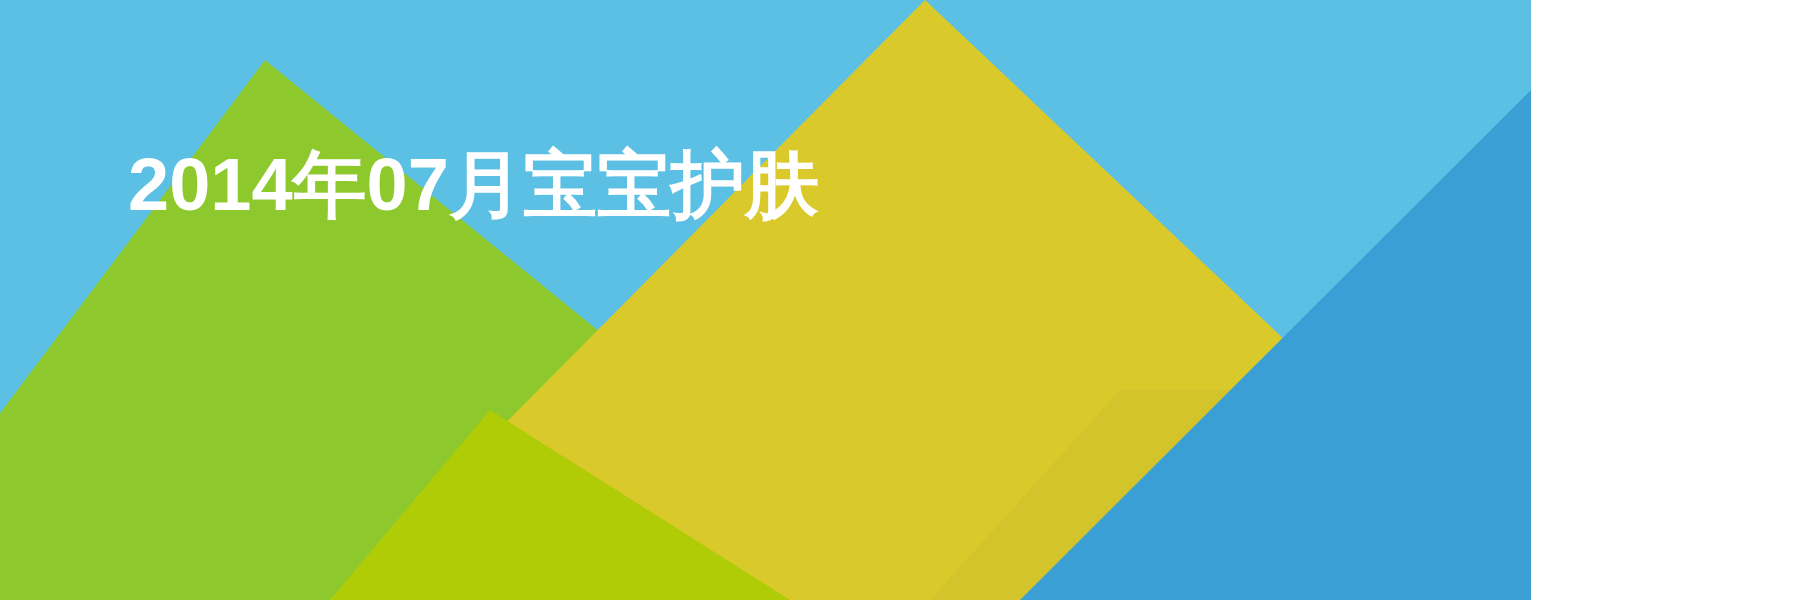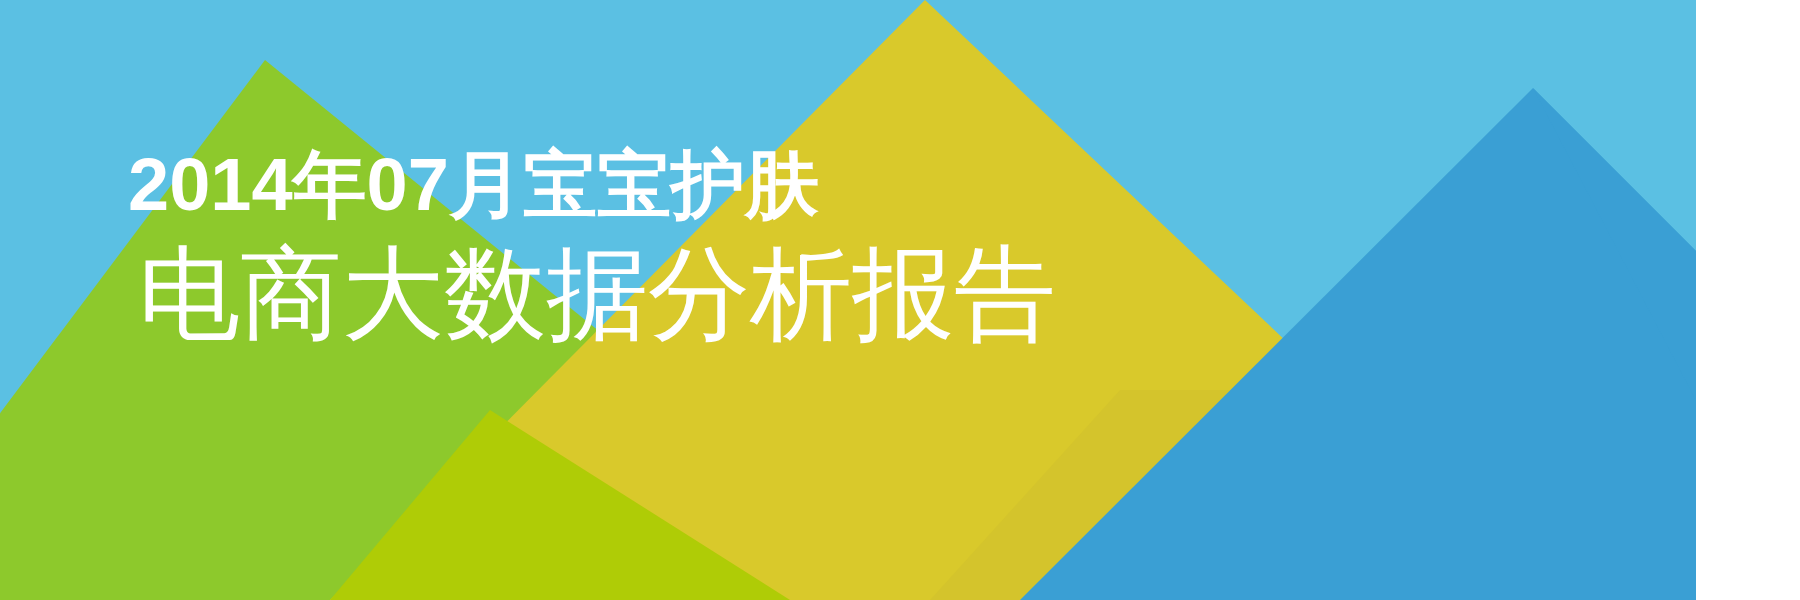--- a/index.html
+++ b/index.html
@@ -2,21 +2,21 @@
 <html><head>
 <meta charset="utf-8">
 <style>
   html, body {
     margin: 0;
     padding: 0;
     background: #ffffff;
   }
   #banner {
     position: relative;
-    width: 1696px;
+    width: 1531px;
     height: 600px;
     overflow: hidden;
     font-family: "Liberation Sans", "DejaVu Sans", sans-serif;
     text-align: center;
   }
   #bg-svg {
     position: absolute;
     top: 0;
     left: 0;
     width: 1800px;
@@ -69,16 +69,15 @@
     <polygon points="1120,390 930,600 1560,600 1280,390" fill="#D4C42C"></polygon>
 
     <polygon points="1533,88 1020,600 1800,600 1800,355" fill="#3A9FD4"></polygon>
 
     <polygon points="1533,88 1800,355 1800,600" fill="#3A9FD4"></polygon>
 
   </svg>
 
   <div id="title-block">
     <div class="title-line" id="title-line-1">2014年07月宝宝护肤</div>
-    <div class="title-line" id="title-line-2">电商大数据分析报告</div>
   </div>
 
 </div>
 
 </body></html>

